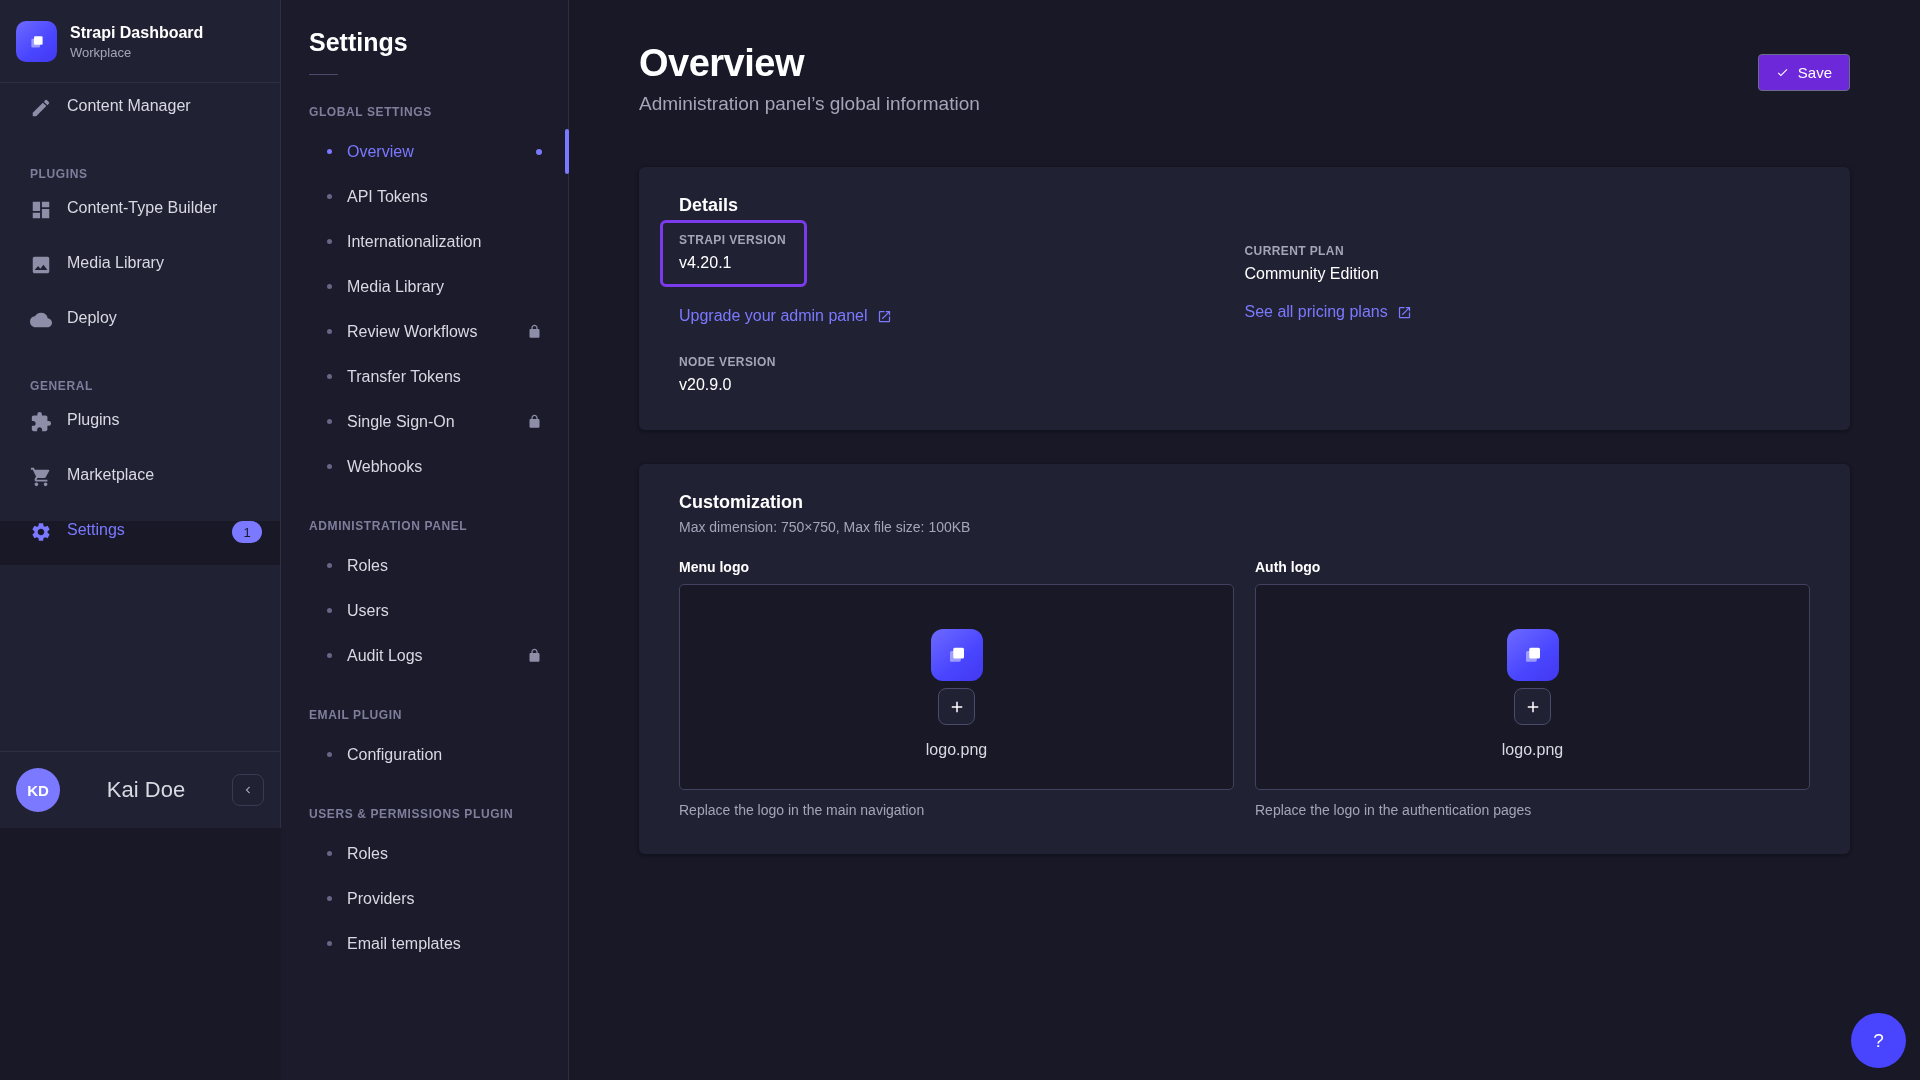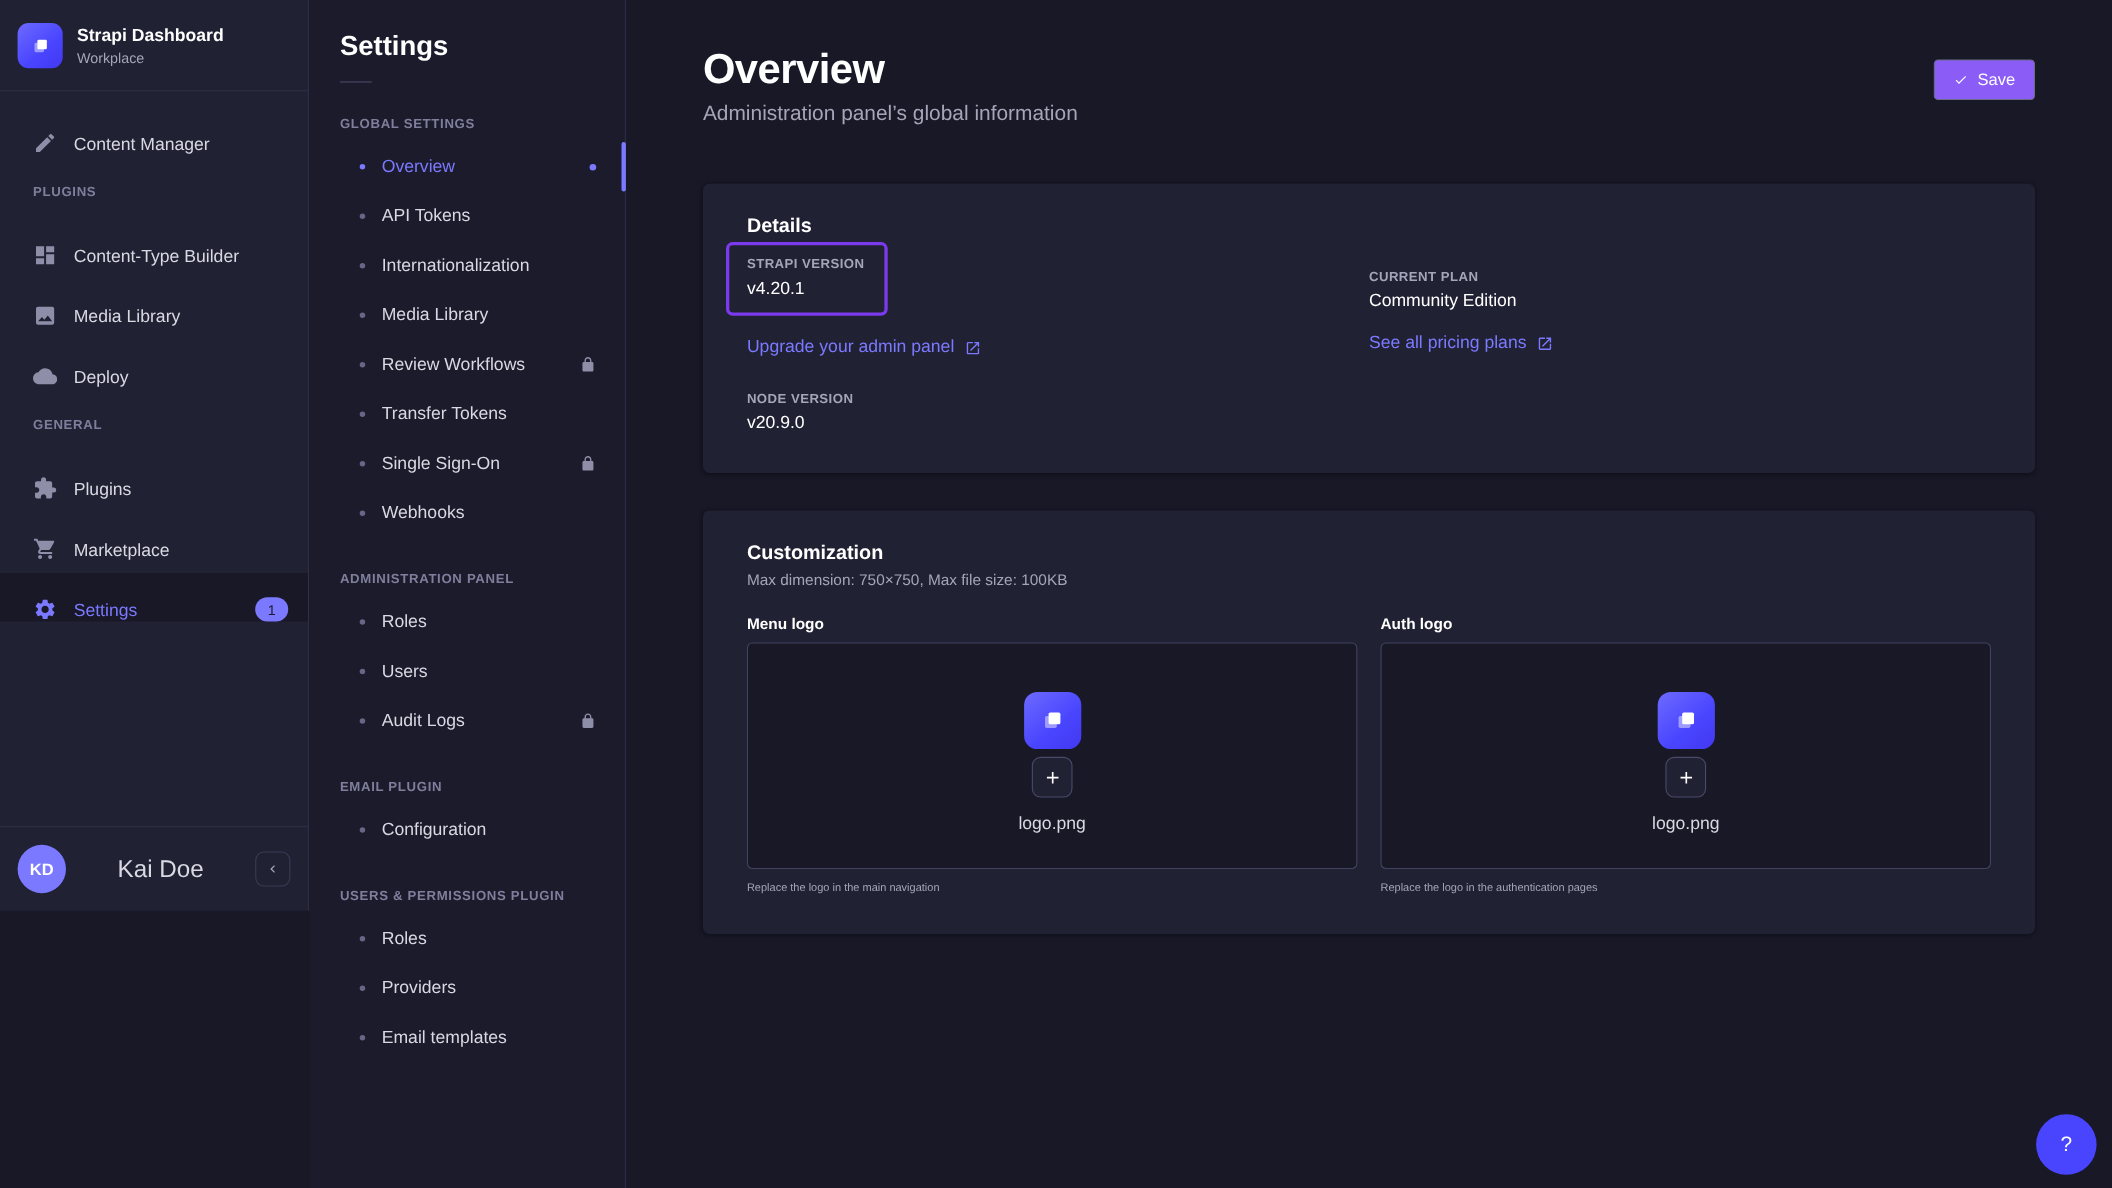--- a/index.html
+++ b/index.html
@@ -22,21 +22,21 @@
     background:linear-gradient(140deg,#6d6aff 0%,#4945ff 60%,#4338f0 100%);
     border-radius:10px; display:flex; align-items:center; justify-content:center;
   }
   .strapi-logo.brand-size { width:41px; height:41px; }
   .strapi-logo.tile-size { width:52px; height:52px; border-radius:12px; }
   .brand-text .brand-title { font-size:16px; font-weight:bold; color:#fff; }
   .brand-text .brand-sub { font-size:13px; color:#a5a5ba; margin-top:3px; }
 
   .nav-scroller { flex:1; padding-top:14px; }
   .nav-item {
-    display:flex; align-items:flex-end; gap:15px;
+    display:flex; align-items:flex-start; gap:15px;
     height:44px; padding:0 18px 0 30px; margin-bottom:11px;
     color:#d9d9e3; font-size:16px; cursor:pointer;
   }
   .nav-item .nav-icon { width:22px; height:22px; color:#8e8ea9; flex:none; }
   .nav-item .nav-icon svg { width:22px; height:22px; }
   .nav-item.active { background:#181826; color:#7b79ff; margin-bottom:0; }
   .nav-item.active .nav-icon { color:#7b79ff; }
   .nav-lock { margin-left:auto; color:#8e8ea9; }
   .nav-lock svg { width:16px; height:16px; }
   .section-header {
@@ -97,21 +97,21 @@
   
   .main { flex:1; height:1080px; overflow:hidden; position:relative; }
   .main-header {
     display:flex; align-items:flex-start; justify-content:space-between;
     padding:42px 70px 0 70px;
   }
   .page-title { font-size:38px; font-weight:bold; letter-spacing:-.5px; }
   .page-subtitle { font-size:19px; color:#a5a5ba; margin-top:8px; }
   .save-btn {
     margin-top:12px; display:flex; align-items:center; gap:9px;
-    background:#8b5cf6; border:1px solid #6b6b8a; border-radius:4px;
+    background:#6d28d9; border:1px solid #6b6b8a; border-radius:4px;
     color:#fff; font-size:15px; padding:9px 17px; cursor:pointer;
     font-family:"Liberation Sans", sans-serif;
   }
   .save-btn svg { width:13px; height:13px; }
 
   .card {
     background:#212134; border-radius:6px; margin:0 70px;
     padding:28px 40px 36px 40px; box-shadow:0 1px 4px rgba(3,3,5,.35);
   }
   .card.details { margin-top:52px; }
@@ -141,21 +141,21 @@
     display:flex; flex-direction:column; align-items:center; justify-content:center;
     padding-top:14px; cursor:pointer;
   }
   .plus-btn {
     width:37px; height:37px; margin-top:7px;
     background:#212134; border:1px solid #4a4a6a; border-radius:8px;
     color:#fff; cursor:pointer; display:flex; align-items:center; justify-content:center;
   }
   .plus-btn svg { width:18px; height:18px; }
   .filename { font-size:16px; color:#d9d9e3; margin-top:16px; }
-  .helper { font-size:10px; color:#a5a5ba; margin-top:12px; }
+  .helper { font-size:14px; color:#a5a5ba; margin-top:12px; }
 
   .help-btn {
     position:absolute; right:14px; bottom:12px;
     width:55px; height:55px; border-radius:50%;
     background:#4945ff; border:none; color:#fff; font-size:19px; cursor:pointer;
     display:flex; align-items:center; justify-content:center;
     font-family:"Liberation Sans", sans-serif;
   }
 </style>
 </head>

